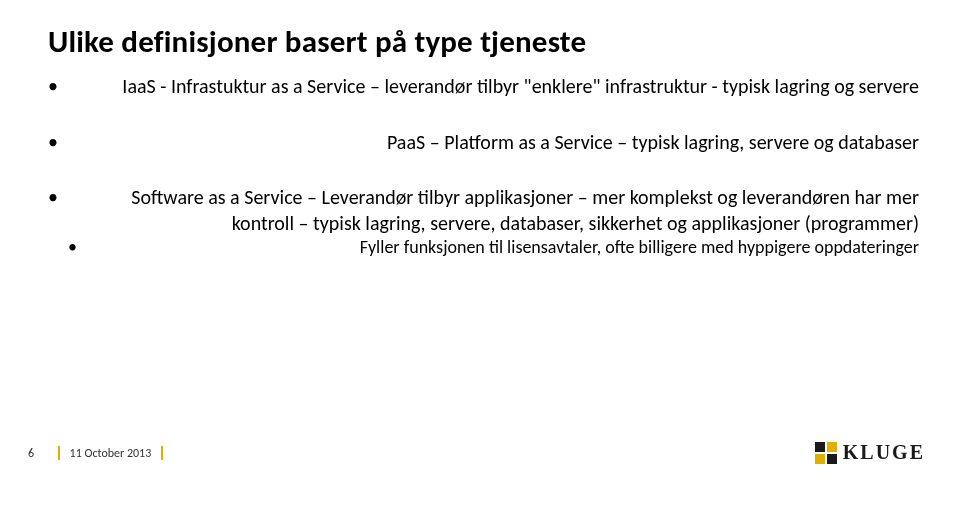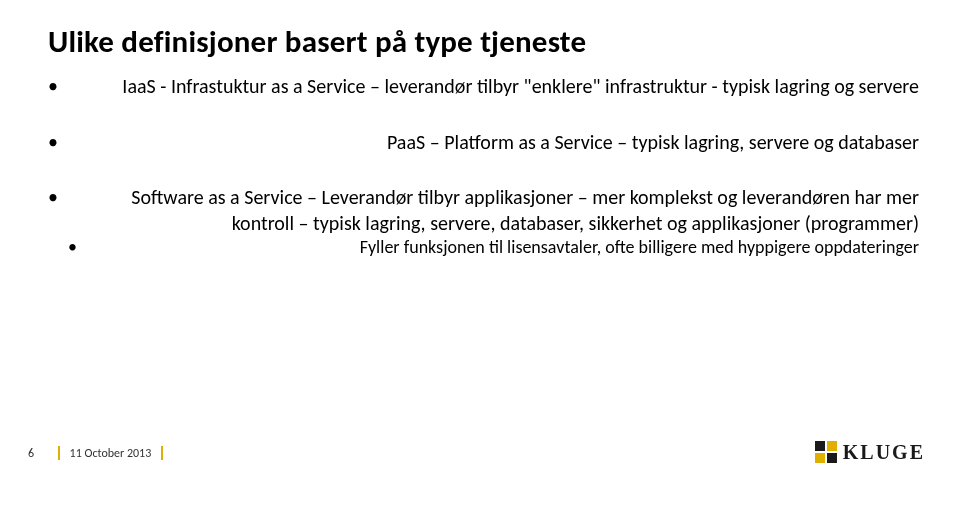--- a/index.html
+++ b/index.html
@@ -77,21 +77,21 @@
   .logo {
     position: absolute;
     right: 34px;
     bottom: 14px;
     font-family: Georgia, 'Times New Roman', serif;
     font-weight: 700;
     font-size: 20px;
     letter-spacing: 2px;
     color: #1a1a1a;
     display: flex;
-    align-items: flex-start;
+    align-items: flex-end;
   }
   .logo .mark {
     display: inline-block;
     margin-right: 6px;
   }
   .logo .mark svg { display: block; }
 </style>
 </head>
 <body>
 

